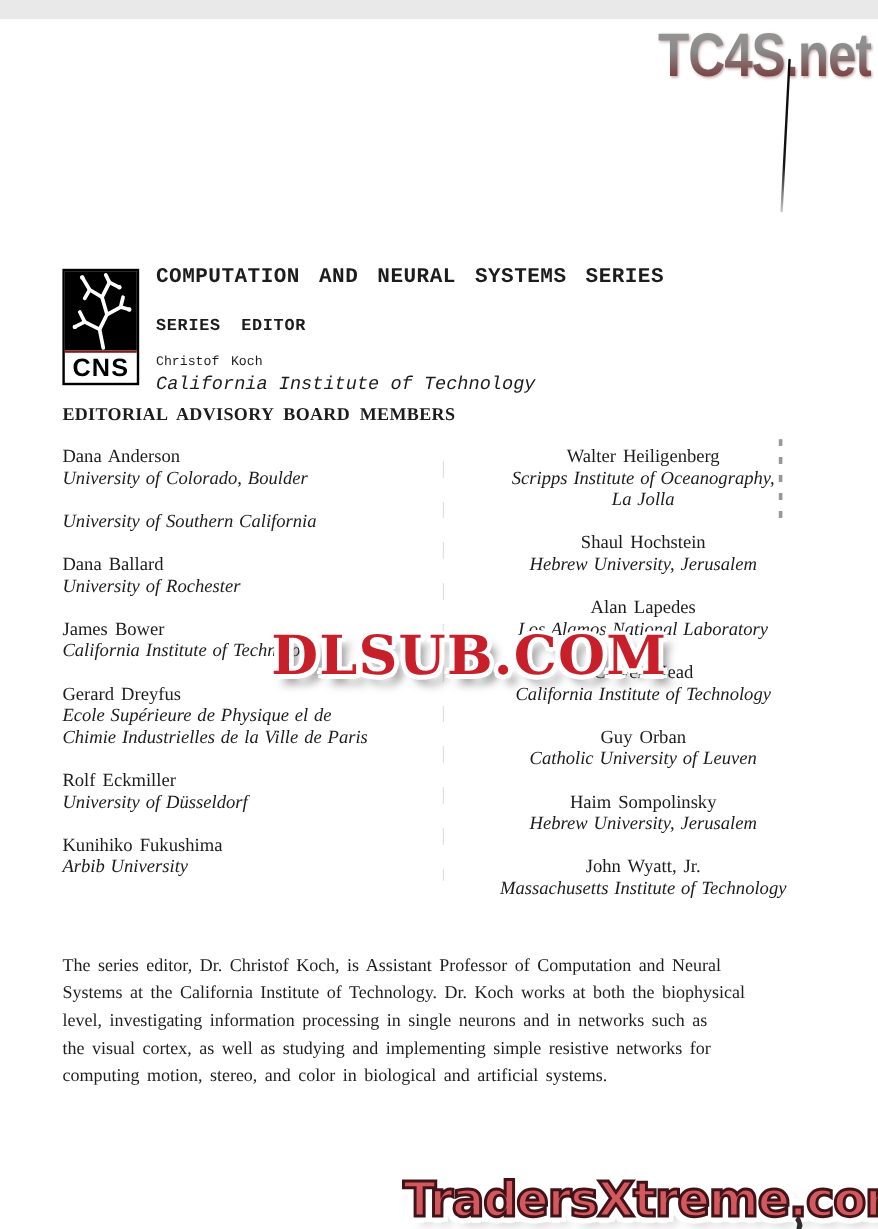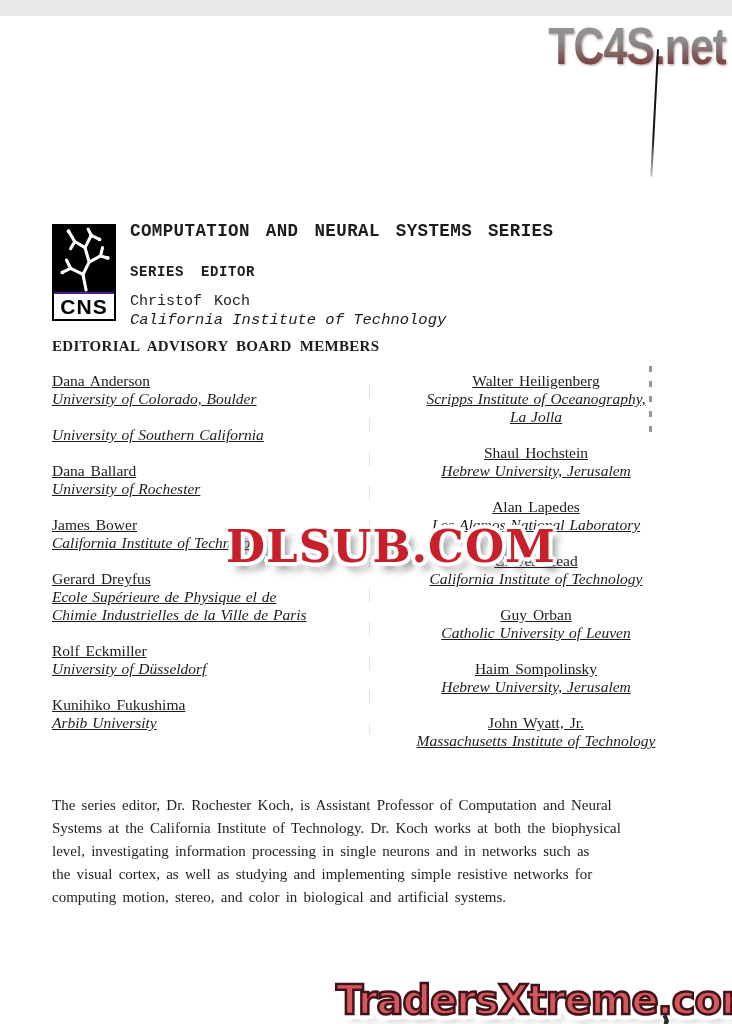--- a/index.html
+++ b/index.html
@@ -54,35 +54,35 @@
   }
   .ink-spot{
     position:absolute;left:662px;top:997px;width:7px;height:15px;z-index:7;
     background:#2d2d2d;clip-path:polygon(45% 0,70% 15%,100% 55%,60% 100%,20% 85%,35% 45%,10% 25%);
   }
   
   .logo{position:absolute;left:52px;top:208px;width:60px;border:2px solid #000;background:#fff;}
   .logo-art{display:block;height:66px;background:#000;}
   .logo-art svg{display:block;width:100%;height:100%;}
   .logo-label{
-    height:25px;line-height:25px;border-top:2px solid #4c1d95;text-align:center;
+    height:25px;line-height:25px;border-top:2px solid #7f1d1d;text-align:center;
     font-family:"Liberation Sans",sans-serif;font-weight:bold;font-size:21px;letter-spacing:1px;color:#000;
   }
   
   .series-head{position:absolute;left:130px;top:205px;width:520px;font-family:Liberation Mono, monospace;}
   .series-title{margin:0 0 23px;font-size:17.5px;font-weight:bold;letter-spacing:.4px;word-spacing:5px;}
   .series-editor-label{margin:0 0 13px;font-size:14px;font-weight:bold;letter-spacing:.6px;word-spacing:8px;}
-  .editor-name{font-size:15px;line-height:18px;word-spacing:3px;}
+  .editor-name{font-size:11px;line-height:18px;word-spacing:3px;}
   .editor-affiliation{font-size:15.5px;line-height:18px;font-style:italic;}
   
   .board-heading{position:absolute;left:52px;top:322px;margin:0;font-size:15px;font-weight:bold;letter-spacing:.3px;word-spacing:4px;}
   .columns{position:absolute;left:52px;top:356px;width:648px;display:flex;}
   .col-left{width:320px;flex:0 0 320px;}
   .col-right{flex:1;text-align:center;}
-  .member{margin-bottom:18px;text-decoration:underline;}
+  .member{margin-bottom:18px;}
   .member-name{font-size:15.5px;line-height:18px;word-spacing:2px;}
   .member-affiliation{font-size:15.5px;line-height:18px;font-style:italic;word-spacing:1px;}
   
   .bio{position:absolute;left:52px;top:778px;width:660px;margin:0;}
   .bio-line{display:block;white-space:nowrap;font-size:15px;line-height:23px;word-spacing:2.5px;color:#1e1e1e;}
 </style>
 </head>
 <body>
 
 <div class="page">
@@ -184,21 +184,21 @@
           <div class="member-affiliation">Hebrew University, Jerusalem</div>
         </div>
         <div class="member">
           <div class="member-name">John Wyatt, Jr.</div>
           <div class="member-affiliation">Massachusetts Institute of Technology</div>
         </div>
       </div>
   </div>
 
   <p class="bio" id="bio">
-      <span class="bio-line">The series editor, Dr. Rochester Koch, is Assistant Professor of Computation and Neural</span>
+      <span class="bio-line">The series editor, Dr. Christof Koch, is Assistant Professor of Computation and Neural</span>
       <span class="bio-line">Systems at the California Institute of Technology. Dr. Koch works at both the biophysical</span>
       <span class="bio-line">level, investigating information processing in single neurons and in networks such as</span>
       <span class="bio-line">the visual cortex, as well as studying and implementing simple resistive networks for</span>
       <span class="bio-line">computing motion, stereo, and color in biological and artificial systems.</span>
     </p>
 
   <div class="wm-mid">DLSUB.COM</div>
   <div class="wm-bottom">TradersXtreme.com</div>
   <div class="ink-spot"></div>
 

